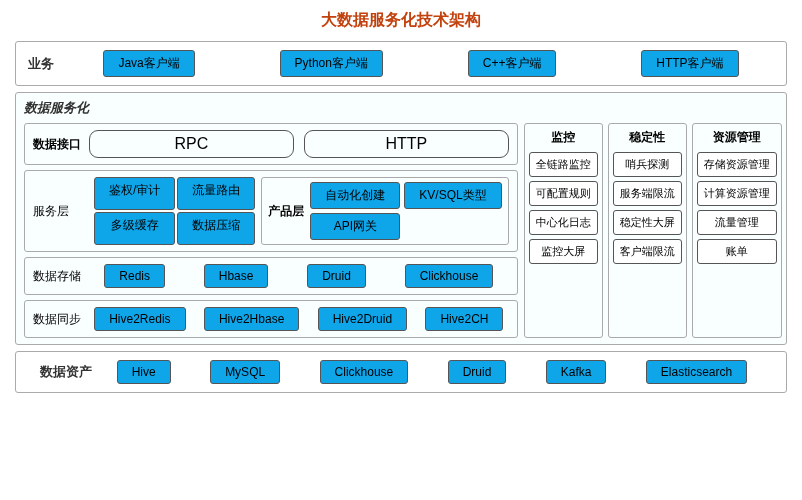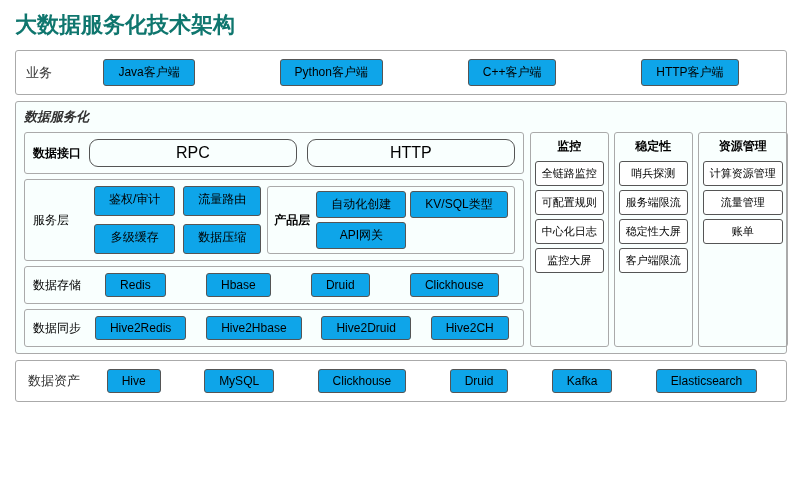--- a/index.html
+++ b/index.html
@@ -5,41 +5,42 @@
     * { box-sizing: border-box; margin: 0; padding: 0; }
     body {
       font-family: 'SimSun', 'Microsoft YaHei', sans-serif;
       background: #fff;
       width: 802px;
       min-height: 500px;
       padding: 10px 15px;
       font-size: 12px;
     }
     .page-title {
-      text-align: left;
-      font-size: 22px;
+      text-align: center;
+      font-size: 16px;
       font-weight: bold;
       margin-bottom: 10px;
-      color: #0f766e;
+      color: #c2410c;
     }
     
     .business-row {
       display: flex;
       align-items: center;
       gap: 10px;
       border: 1.5px solid #aaa;
       padding: 8px 10px;
       border-radius: 3px;
       margin-bottom: 6px;
     }
     .business-label {
       font-size: 13px;
-      font-weight: normal;
+      font-weight: bold;
       color: #333;
       min-width: 30px;
+      text-align: center;
     }
     .clients-row {
       display: flex;
       flex: 1;
       gap: 10px;
       justify-content: space-around;
     }
     .box-item {
       border: 1.5px solid #555;
       border-radius: 3px;
@@ -120,21 +121,21 @@
       min-width: 36px;
     }
     .service-content {
       display: flex;
       flex: 1;
       gap: 6px;
     }
     .service-grid {
       display: grid;
       grid-template-columns: 1fr 1fr;
-      gap: 8px;
+      gap: 2px;
       flex: 1;
       margin-left: 19px;
     }
     .product-section {
       border: 1.5px solid #aaa;
       border-radius: 3px;
       padding: 4px 6px;
       display: flex;
       align-items: center;
       gap: 6px;
@@ -209,21 +210,21 @@
       font-size: 11px;
       text-align: center;
       width: 100%;
       white-space: nowrap;
       background: #fff;
     }
     
     .data-assets-row {
       border: 1.5px solid #aaa;
       border-radius: 3px;
-      padding: 8px 12px;
+      padding: 8px 24px;
       display: flex;
       align-items: center;
       gap: 10px;
     }
     .assets-items {
       display: flex;
       flex: 1;
       gap: 10px;
       justify-content: space-around;
     }
@@ -312,20 +313,21 @@
       <div class="right-panel">
         <div class="right-panel-title">稳定性</div>
         <div class="right-panel-item">哨兵探测</div>
         <div class="right-panel-item">服务端限流</div>
         <div class="right-panel-item">稳定性大屏</div>
         <div class="right-panel-item">客户端限流</div>
       </div>
 
       <div class="right-panel">
         <div class="right-panel-title">资源管理</div>
+        <div class="right-panel-item">存储资源管理</div>
         <div class="right-panel-item">计算资源管理</div>
         <div class="right-panel-item">流量管理</div>
         <div class="right-panel-item">账单</div>
       </div>
     </div>
   </div>
 </div>
 
 <div class="data-assets-row">
   <div class="business-label">数据资产</div>

